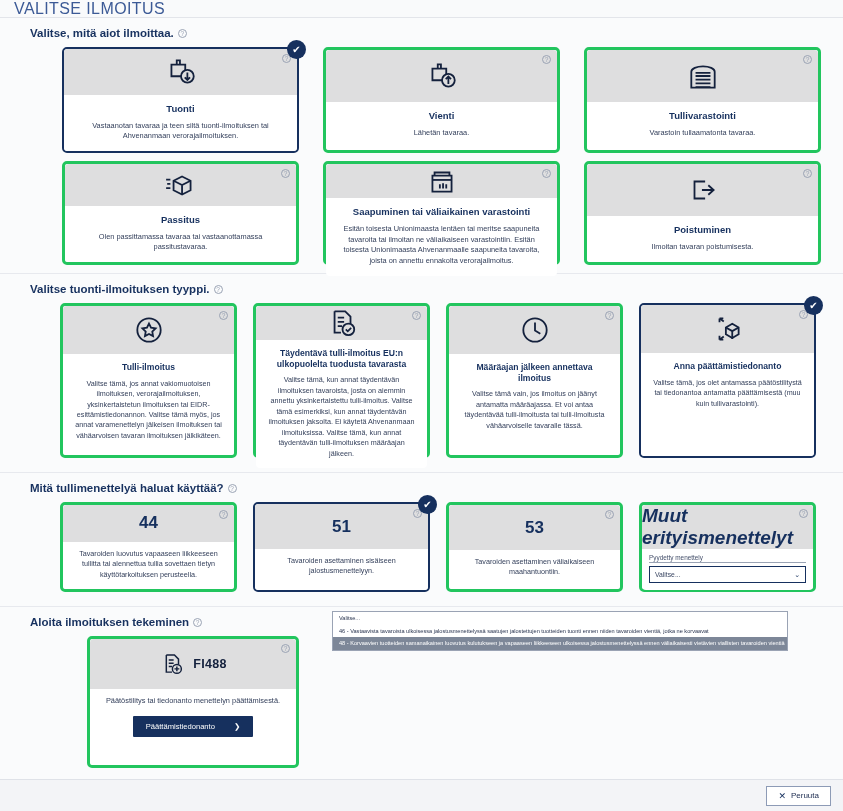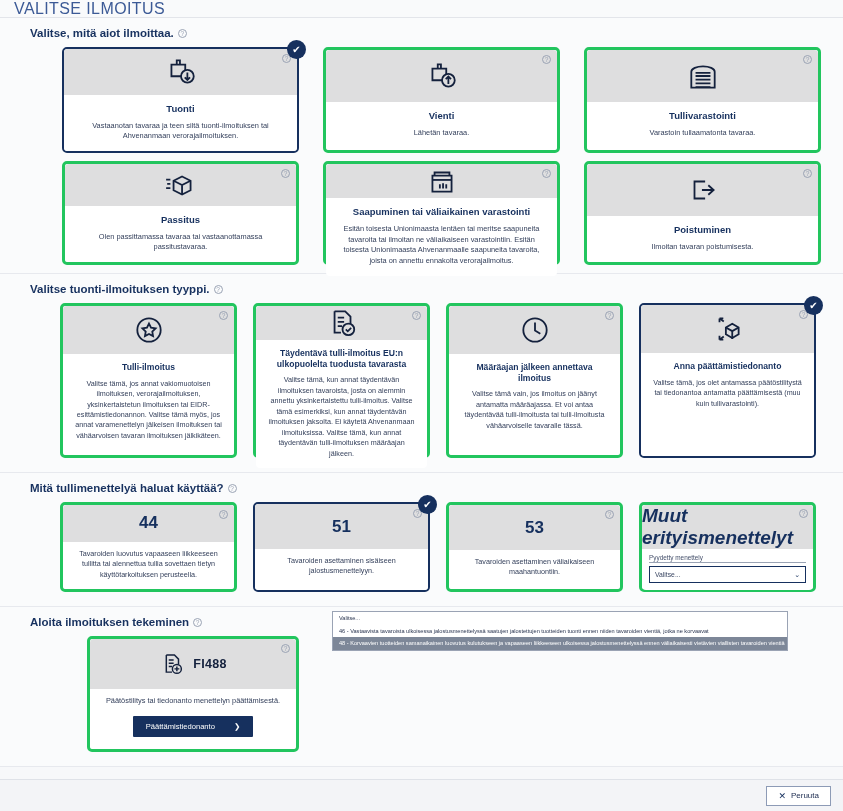--- a/index.html
+++ b/index.html
@@ -127,21 +127,21 @@
     border:1px solid #9aa3b4;
     z-index:60;
     font-size:5.6px;
     color:#2a3550;
   }
   .dd-opt { padding:3px 6px; line-height:1.2; white-space:nowrap; overflow:hidden; }
   .dd-opt.hl { background:#7d8798; color:#fff; }
 
   
   .sec4 .grid { grid-template-columns: 212px; padding-left:87px; }
-  .sec4 .card { height:116px; }
+  .sec4 .card { height:132px; }
   .sec4 .card-head { height:50px; display:flex; align-items:center; justify-content:center; gap:8px; }
   .sec4 .fi-code { font-size:12.5px; font-weight:bold; color:#14213d; letter-spacing:.3px; }
   .sec4 .card-desc { margin-bottom:8px; }
   .primary-btn {
     background:#16305e; color:#fff;
     font-size:7.6px; padding:6px 13px;
     border:none; border-radius:1px;
     display:inline-flex; align-items:center; gap:19px;
     cursor:pointer;
   }

